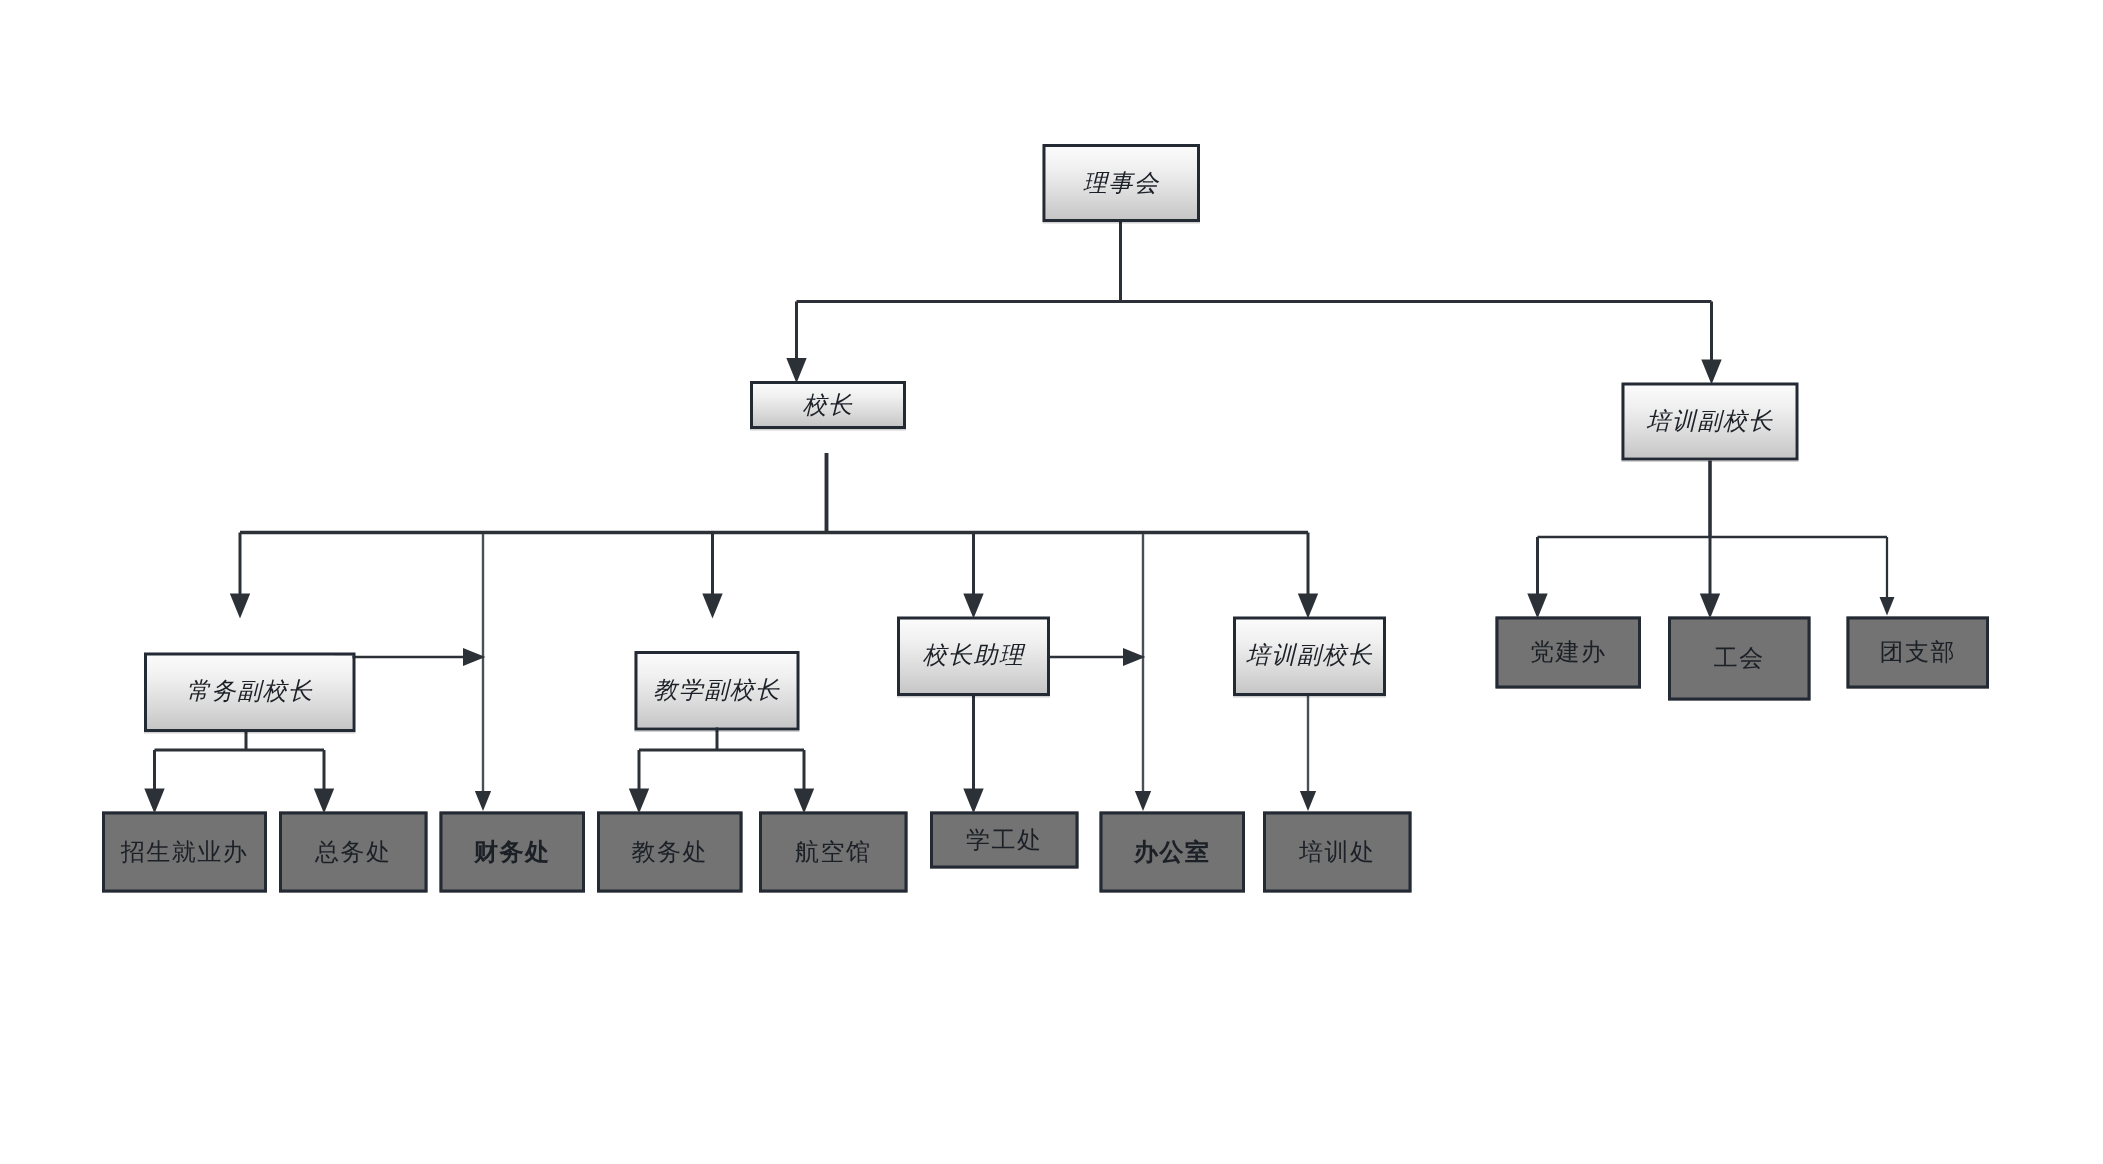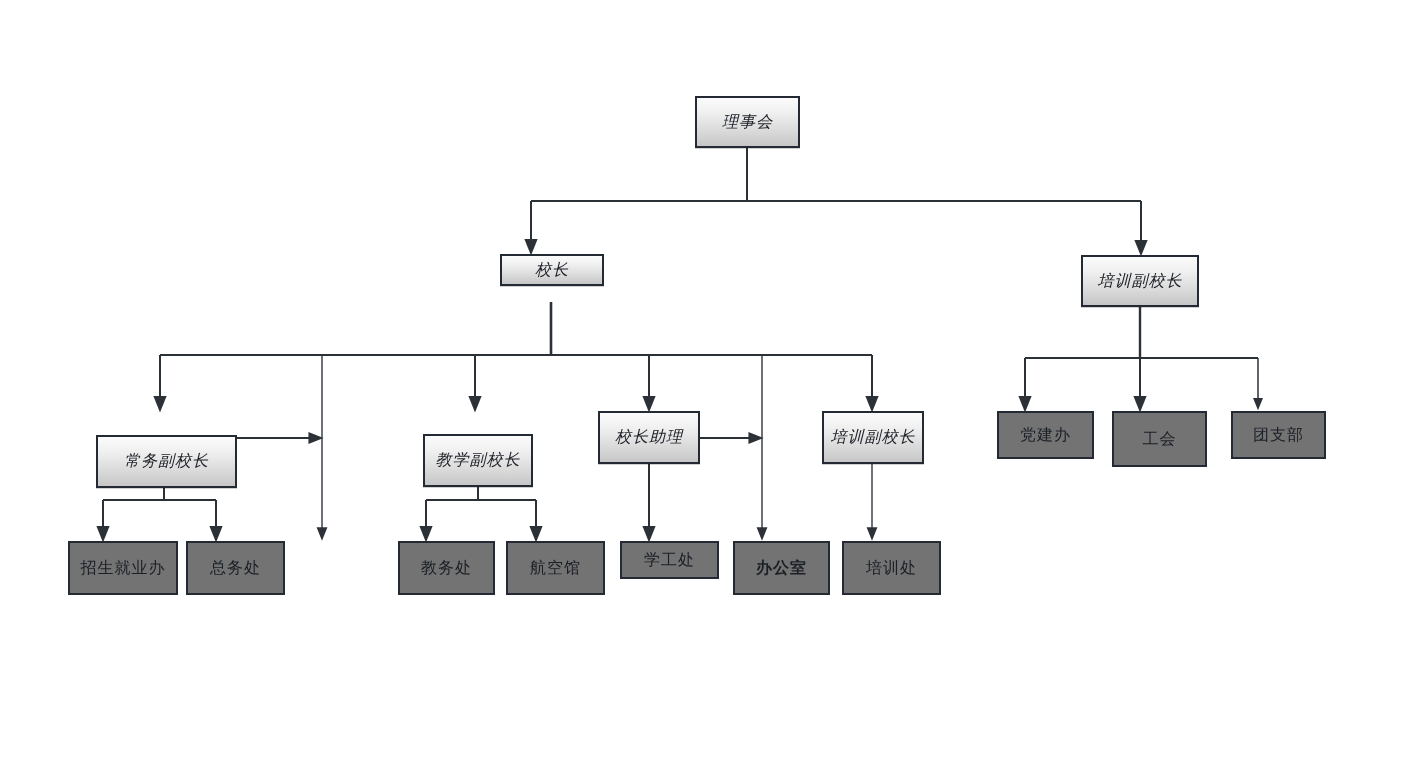--- a/index.html
+++ b/index.html
@@ -139,20 +139,23 @@
   <div class="node lvl-flat" style="left:1211px;top:411px;width:95px;height:48px;">
     <span>团支部</span>
   </div>
 
   <div class="node lvl-flat" style="left:48px;top:541px;width:110px;height:54px;">
     <span>招生就业办</span>
   </div>
   <div class="node lvl-flat" style="left:166px;top:541px;width:99px;height:54px;">
     <span>总务处</span>
   </div>
+  <div class="node lvl-flat bold" style="left:273px;top:541px;width:97px;height:54px;">
+    <span>财务处</span>
+  </div>
   <div class="node lvl-flat" style="left:378px;top:541px;width:97px;height:54px;">
     <span>教务处</span>
   </div>
   <div class="node lvl-flat" style="left:486px;top:541px;width:99px;height:54px;">
     <span>航空馆</span>
   </div>
   <div class="node lvl-flat" style="left:600px;top:541px;width:99px;height:38px;">
     <span>学工处</span>
   </div>
   <div class="node lvl-flat bold" style="left:713px;top:541px;width:97px;height:54px;">

